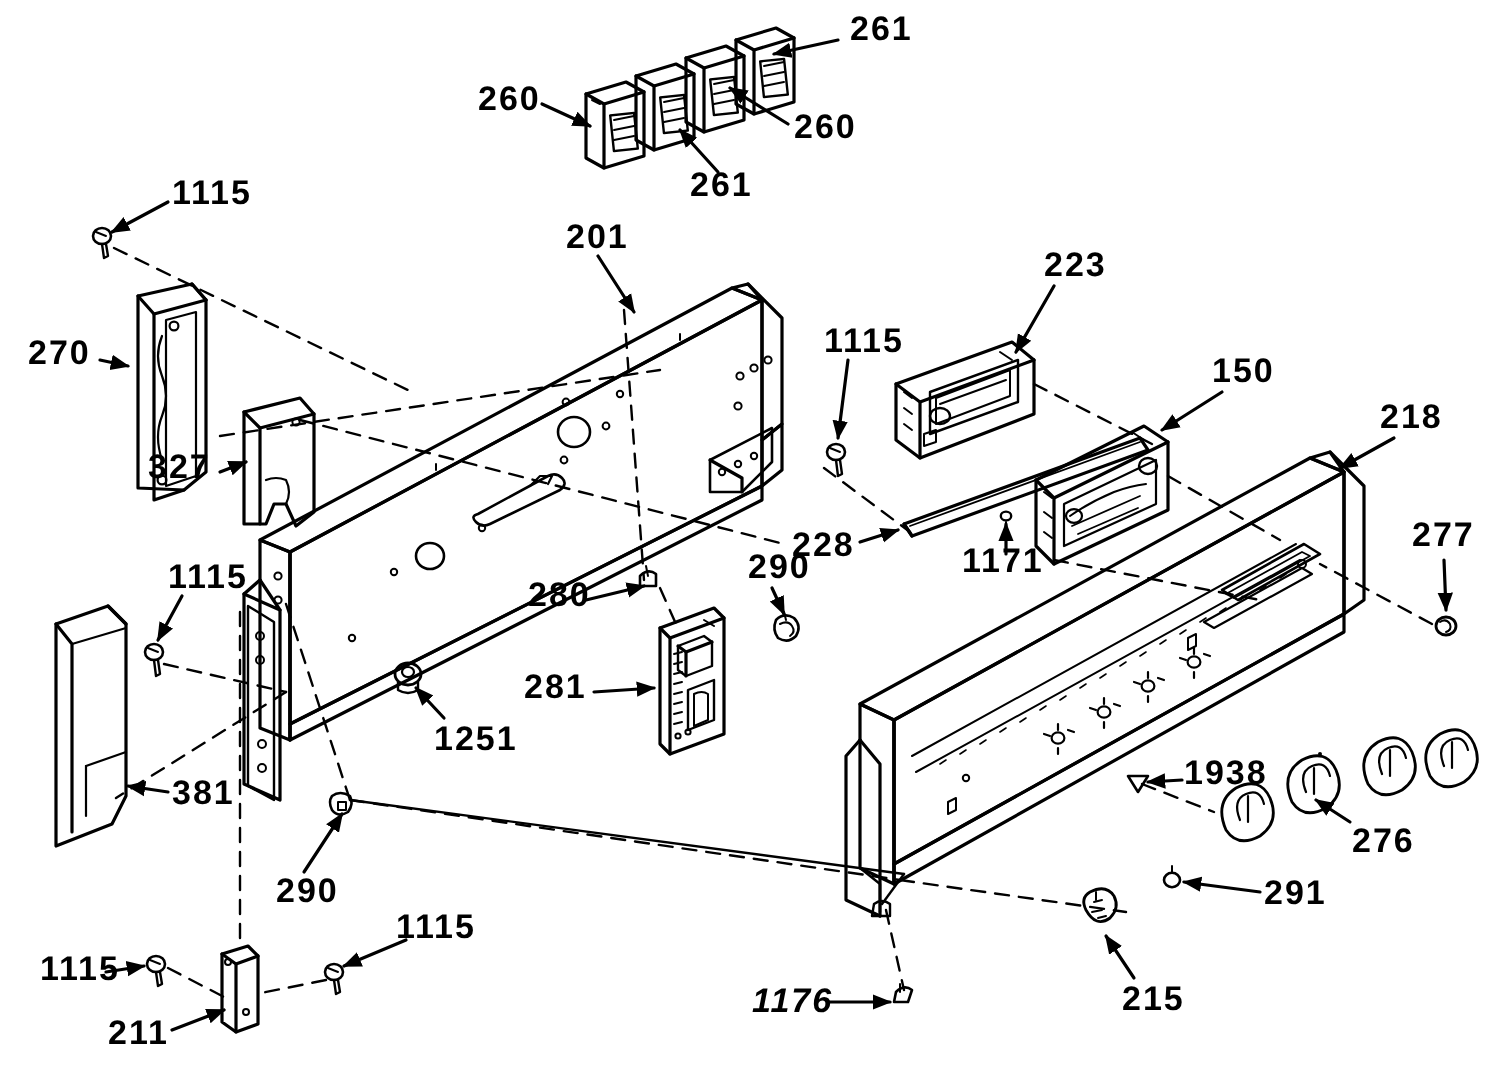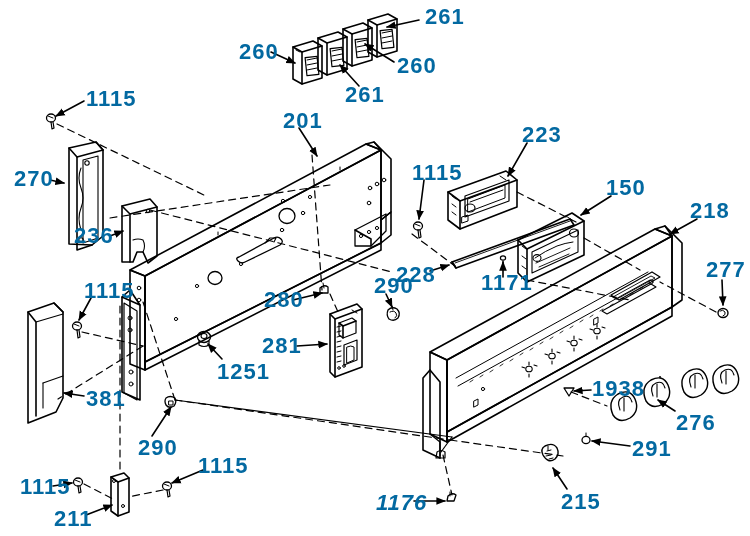--- a/index.html
+++ b/index.html
@@ -10,23 +10,23 @@
     background:#ffffff;
     overflow:hidden;
     font-family:"Liberation Sans", sans-serif;
   }
   #artwork{position:absolute;left:0;top:0;width:750px;height:536px;}
   .calloutLayer{position:absolute;left:0;top:0;width:750px;height:536px;}
   .callout{
     position:absolute;
     font-family:"Liberation Sans", sans-serif;
     font-weight:bold;
-    font-size:22px;
+    font-size:17px;
     letter-spacing:1px;
-    color:#0369a1;
+    color:#000000;
     white-space:nowrap;
     line-height:1;
     text-align:right;
     -webkit-user-select:none;
   }
 </style>
 </head>
 <body>
 
 <div id="sheet">
@@ -446,21 +446,21 @@
     <div class="callout" style="left:239px;top:41px;">260</div>
     <div class="callout" style="left:397px;top:55px;">260</div>
     <div class="callout" style="left:345px;top:84px;">261</div>
     <div class="callout" style="left:86px;top:88px;">1115</div>
     <div class="callout" style="left:283px;top:110px;">201</div>
     <div class="callout" style="left:522px;top:124px;">223</div>
     <div class="callout" style="left:14px;top:168px;">270</div>
     <div class="callout" style="left:412px;top:162px;">1115</div>
     <div class="callout" style="left:606px;top:177px;">150</div>
     <div class="callout" style="left:690px;top:200px;">218</div>
-    <div class="callout" style="left:74px;top:225px;">236</div>
+    <div class="callout" style="left:74px;top:225px;">327</div>
     <div class="callout" style="left:396px;top:264px;">228</div>
     <div class="callout" style="left:706px;top:259px;">277</div>
     <div class="callout" style="left:481px;top:272px;">1171</div>
     <div class="callout" style="left:84px;top:280px;">1115</div>
     <div class="callout" style="left:374px;top:275px;">290</div>
     <div class="callout" style="left:264px;top:289px;">280</div>
     <div class="callout" style="left:262px;top:335px;">281</div>
     <div class="callout" style="left:217px;top:361px;">1251</div>
     <div class="callout" style="left:592px;top:378px;">1938</div>
     <div class="callout" style="left:86px;top:388px;">381</div>

